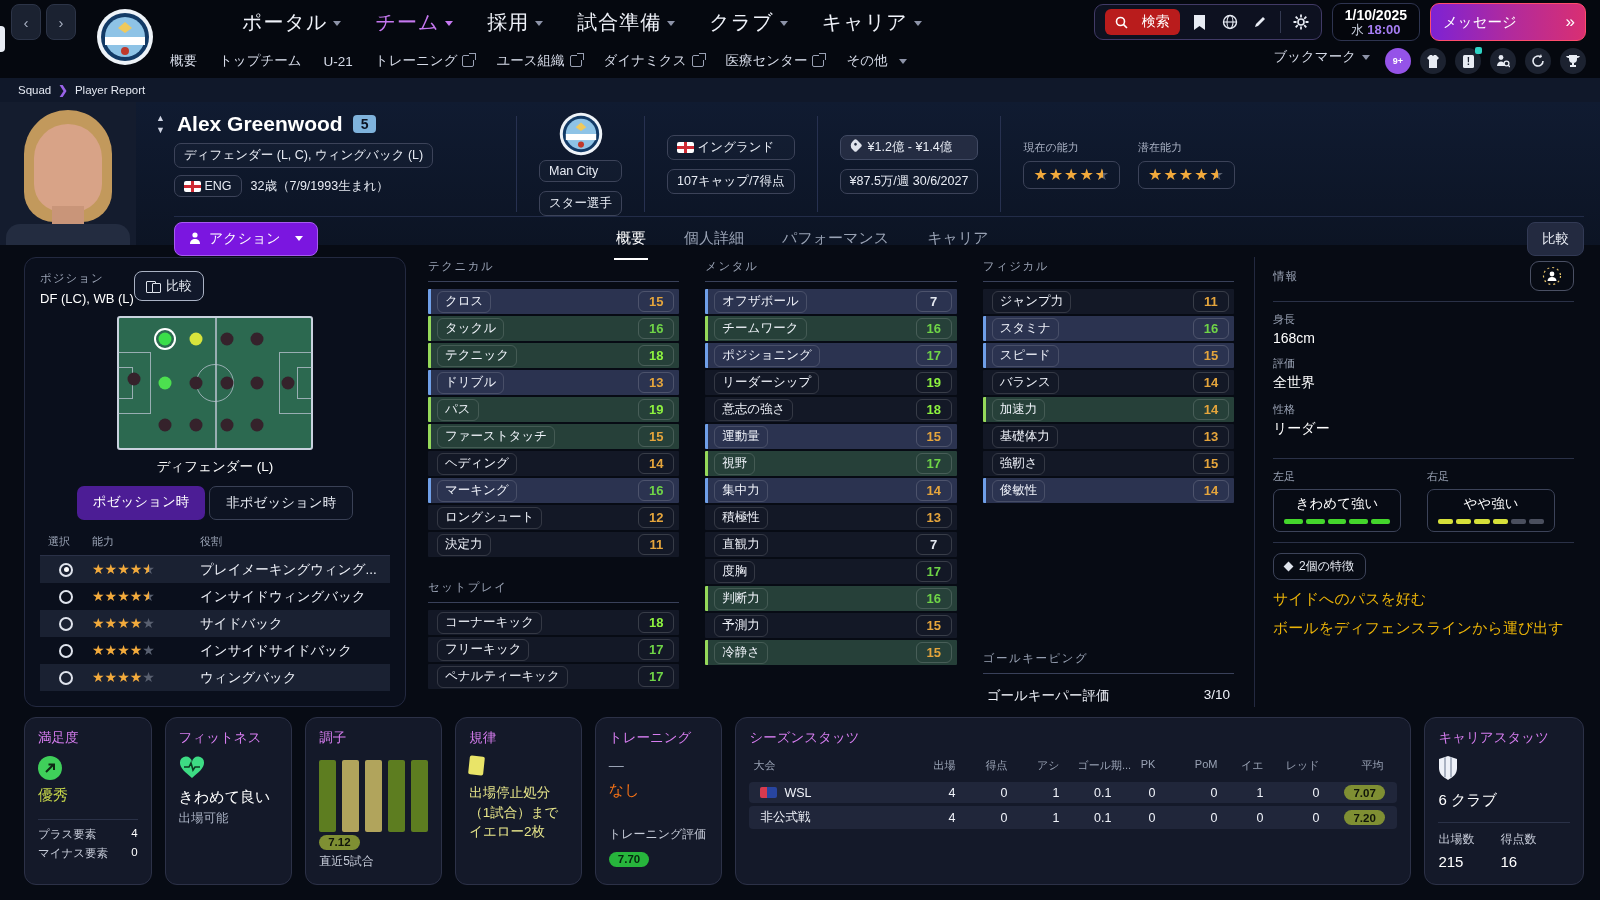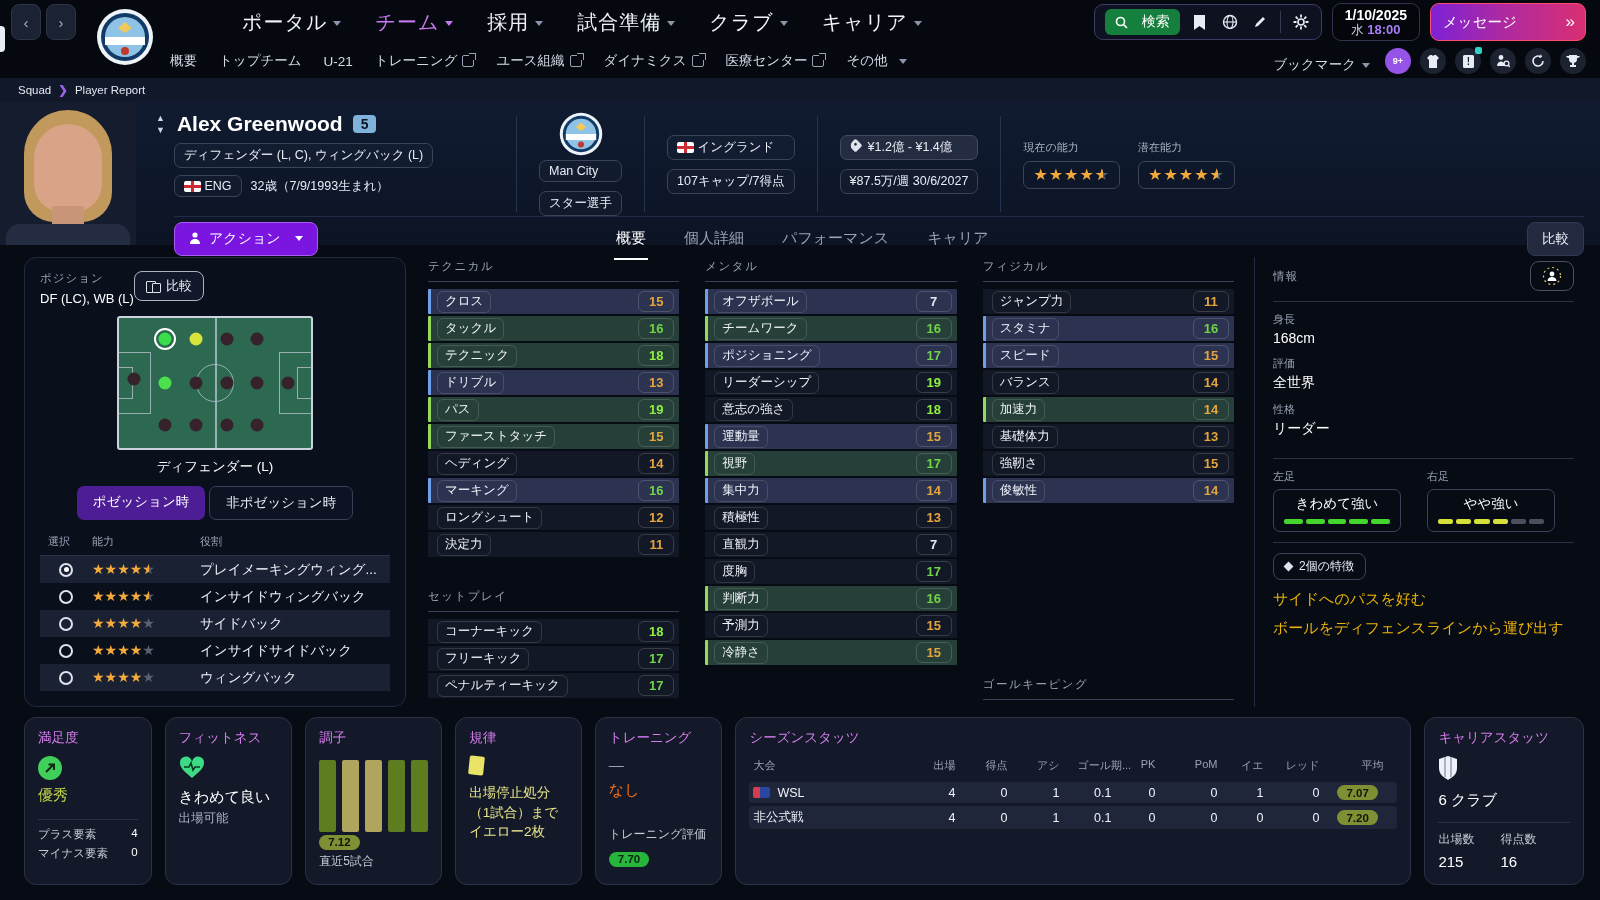--- a/index.html
+++ b/index.html
@@ -10,36 +10,36 @@
   
   #topbar{height:44px;background:#05080f;display:flex;align-items:center;padding:0 14px 0 6px;position:relative}
   .edge-pill{position:absolute;left:0;top:26px;width:5px;height:26px;background:#e8ecf4;border-radius:0 4px 4px 0}
   .navbtn{width:30px;height:36px;background:#1b2231;border:1px solid #2c3447;border-radius:8px;color:#aab2c4;font-size:15px;display:flex;align-items:center;justify-content:center;margin-left:5px;cursor:pointer}
   #crest{width:58px;height:58px;position:absolute;left:96px;top:8px;z-index:5}
   #mainnav{display:flex;align-items:center;gap:34px;margin-left:166px}
   .mnav{font-size:20px;color:#f0f3fa;letter-spacing:1px;cursor:pointer;white-space:nowrap}
   .mnav.active{color:#c678f0}
   #topright{margin-left:auto;display:flex;align-items:center;gap:10px}
   #searchgroup{display:flex;align-items:center;gap:10px;border:1px solid #413a66;border-radius:9px;background:#0d1120;padding:4px 10px;height:36px}
-  #searchbtn{display:flex;align-items:center;gap:14px;background:#15803d;border-radius:6px;padding:4px 10px;font-size:14px;color:#fff;cursor:pointer}
+  #searchbtn{display:flex;align-items:center;gap:14px;background:#b91c1c;border-radius:6px;padding:4px 10px;font-size:14px;color:#fff;cursor:pointer}
   .tico{width:20px;height:20px;display:flex;align-items:center;justify-content:center;cursor:pointer}
   .vdiv{width:1px;height:22px;background:#343a52}
   #datebox{border:1px solid #2e3450;border-radius:9px;background:#04060c;padding:3px 12px;height:38px;text-align:center;line-height:1.15;cursor:pointer}
   #dateline{font-size:14px;font-weight:bold;color:#fff}
   #timeline{font-size:12.5px;color:#cfd5e4}
   #timeline b{color:#a77ef5;font-size:13px}
   #msgbtn{width:156px;height:38px;border:1.5px solid #ff4d6d;border-radius:9px;background:linear-gradient(90deg,#7d22d4,#b02a9e,#d92f72);display:flex;align-items:center;padding:0 12px;font-size:14.5px;color:#fff;cursor:pointer}
   #msgbtn .dbl{margin-left:auto;font-size:17px;letter-spacing:-2px}
   
   #subbar{height:34px;background:#05080f;display:flex;align-items:center;padding:0 14px 0 170px}
   #subnav{display:flex;align-items:center;gap:22px}
   .snav{font-size:13.5px;color:#d6dbe8;cursor:pointer;display:flex;align-items:center;gap:5px;white-space:nowrap}
   .extico{width:12px;height:12px;border:1.5px solid #9aa1b4;border-radius:2px;position:relative;display:inline-block}
   .extico::after{content:"";position:absolute;right:-3px;top:-3px;width:6px;height:6px;background:#05080f;border-top:1.5px solid #9aa1b4;border-right:1.5px solid #9aa1b4}
-  #subright{margin-left:auto;display:flex;align-items:flex-end;gap:9px}
+  #subright{margin-left:auto;display:flex;align-items:flex-start;gap:9px}
   #bookmarks{font-size:13.5px;color:#d6dbe8;cursor:pointer;margin-right:6px}
   .cico{width:26px;height:26px;border-radius:50%;background:#1c2230;display:flex;align-items:center;justify-content:center;position:relative;cursor:pointer}
   .cico.purple{background:#9553e8}
   .cico .badge9{font-size:9px;font-weight:bold;color:#fff}
   .cico .dot{position:absolute;right:-1px;top:-1px;width:7px;height:7px;border-radius:2px;background:#2ed3c4}
   
   #crumb{height:24px;background:#10182a;display:flex;align-items:center;padding:0 18px;font-size:11.5px;color:#e4e8f2}
   #crumb .sep{color:#9a63e8;margin:0 7px;font-weight:bold}
   
   #pheader{height:143px;background:linear-gradient(180deg,#101b31 0%,#0c1424 100%);display:flex;position:relative}
@@ -121,21 +121,21 @@
   .rc1{width:52px;display:flex;justify-content:center}
   .rc2{width:108px;white-space:nowrap}
   .rc2 .st{font-size:14px;letter-spacing:0}
   .rc3{flex:1;white-space:nowrap;overflow:hidden;color:#f0f3fa}
   .radio{width:14px;height:14px;border:2px solid #dfe3ec;border-radius:50%;position:relative}
   .radio.sel::after{content:"";position:absolute;left:2.5px;top:2.5px;width:5px;height:5px;border-radius:50%;background:#fff}
   
   #attrs{flex:1;display:flex;gap:26px;padding:2px 6px 0 8px}
   .acol{flex:1;display:flex;flex-direction:column}
   .ahead{font-size:11.5px;color:#9aa3b5;letter-spacing:1.5px;padding-bottom:7px;border-bottom:1px solid #39415a;margin-bottom:7px}
-  .ahead.mt{margin-top:30px}
+  .ahead.mt{margin-top:21px}
   .arow{display:flex;align-items:center;height:25px;margin-bottom:2px;border-left:3px solid transparent;padding:0 5px 0 6px;background:#131826;border-radius:1px}
   .arow.hb{background:#2b3350;border-left-color:#6f9fe8}
   .arow.hg{background:#264039;border-left-color:#95d95a}
   .albl{font-size:12.5px;color:#f0f3fa;border:1px solid rgba(255,255,255,.14);border-radius:6px;padding:1.5px 7px;white-space:nowrap}
   .aval{margin-left:auto;width:36px;text-align:center;font-size:13px;font-weight:bold;border:1px solid rgba(255,255,255,.16);border-radius:6px;padding:2px 0}
   .vo{color:#e5a53c}.vg{color:#6fd447}.vb{color:#8df23f}.vw{color:#e4e8f0}
   #gksec{margin-top:auto}
   #gkrow{display:flex;font-size:13.5px;color:#f0f3fa;padding:6px 4px 2px}
   #gkrow b{margin-left:auto;font-weight:normal}
   
@@ -179,21 +179,21 @@
   #p-disc{width:139px}
   #ycard{width:15px;height:19px;background:#e9e468;border-radius:2px;transform:rotate(6deg);margin:2px 0 8px}
   #disctext{font-size:13.5px;color:#e7e58a;line-height:1.45}
   #p-train{width:140px}
   #traindash{color:#9aa3b5;font-size:15px;margin:2px 0 8px}
   #trainstat{font-size:15px;color:#f97316}
   #trainlbl{font-size:12px;color:#c6cbd8;margin:26px 0 6px}
   #p-sea{flex:1}
   #seatable{display:grid;grid-template-columns:168px repeat(4,52px) 44px 62px 46px 56px 64px;row-gap:3px}
   .shead{font-size:11px;color:#9aa3b5;padding:2px 4px 6px;white-space:nowrap}
-  .scell{font-size:12.5px;color:#f0f3fa;padding:3px 4px;background:#20263a;display:flex;align-items:center}
+  .scell{font-size:12.5px;color:#f0f3fa;padding:3px 11px;background:#20263a;display:flex;align-items:center}
   .scell.num{justify-content:flex-end;padding-right:14px}
   .scell.first{border-radius:4px 0 0 4px;gap:7px}
   .scell.last{border-radius:0 4px 4px 0;justify-content:flex-start}
   .wslflag{width:17px;height:11px;border-radius:2px;background:linear-gradient(90deg,#d83a4e 0 40%,#2845a0 40%);flex:none}
   #p-car{width:176px}
   #carclubs{font-size:15px;color:#fff;margin:7px 0}
   #carhr{border:none;border-top:1px solid #2a3147;margin:12px 0 8px}
   #carcols{display:flex;gap:26px}
   .carcol .lv{font-size:12px;color:#c6cbd8;margin-bottom:5px}
   .carcol .vv{font-size:15px;color:#fff}
@@ -637,20 +637,24 @@
         <div class="arow ">
        <span class="albl">強靭さ</span>
        <span class="aval vo">15</span>
      </div>
         <div class="arow hb">
        <span class="albl">俊敏性</span>
        <span class="aval vo">14</span>
      </div>
         <div id="gksec">
      <div class="ahead">ゴールキーピング</div>
+     <div id="gkrow">
+            <span>ゴールキーパー評価</span>
+            <b>3/10</b>
+          </div>
    </div>
       </div>
   </div>
 
   <div id="ipanel">
     <div id="ihead">
       <span class="dim">情報</span>
       <span id="iscout">
         <svg width="20" height="20" viewBox="0 0 20 20">
             <circle cx="10" cy="10" r="8.5" fill="none" stroke="#e8c56a" stroke-width="1.2" stroke-dasharray="2 3"></circle>

